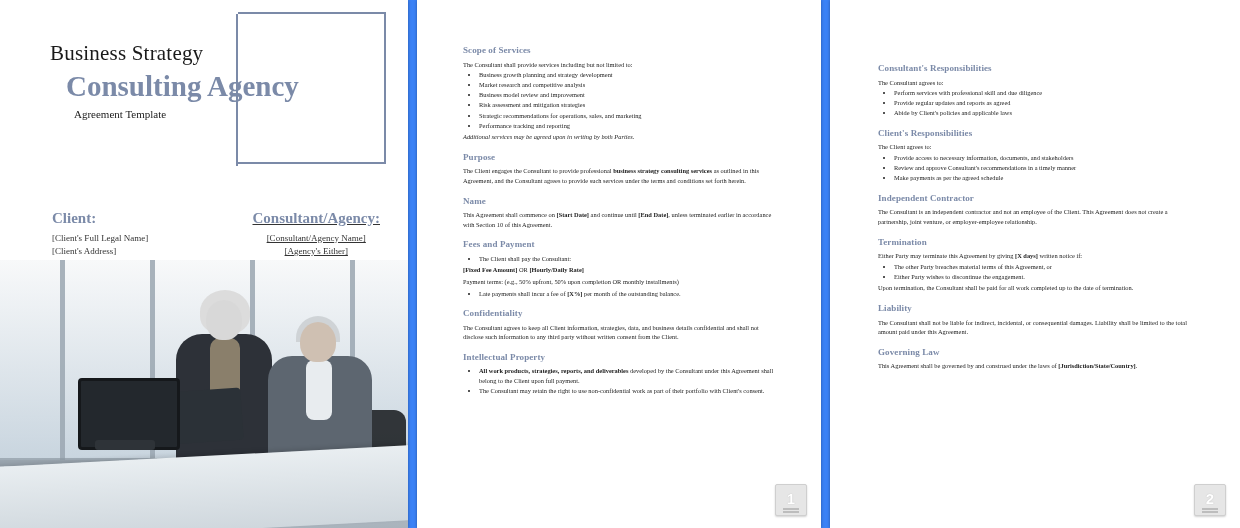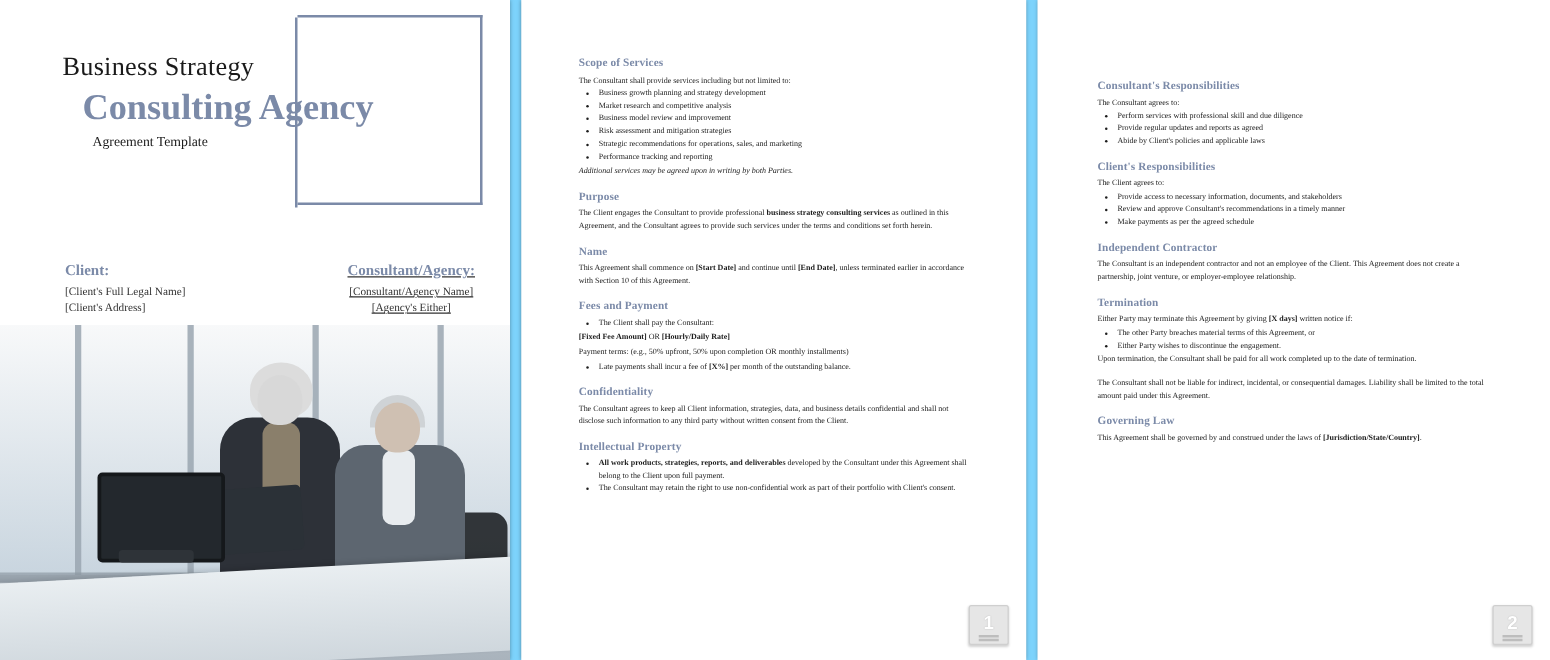--- a/index.html
+++ b/index.html
@@ -5,21 +5,21 @@
   html, body {
     margin: 0;
     padding: 0;
     background: #d8d8d8;
     font-family: "Liberation Serif", serif;
   }
   #stage {
     position: relative;
     width: 1240px;
     height: 528px;
-    background: #7dd3fc;
+    background: #3b82f6;
     overflow: hidden;
   }
   .page {
     position: absolute;
     top: 0;
     background: #ffffff;
     box-shadow: 0 0 3px rgba(0,0,0,0.35);
     overflow: hidden;
   }
   #page-1 { left: 0px;   width: 408px; height: 528px; }
@@ -89,21 +89,21 @@
     position: absolute;
     font-size: 9px;
     color: #333;
     line-height: 1.45;
   }
   .party.left  { left: 52px;  text-align: left; }
   .party.right { right: 28px; text-align: center; text-decoration: underline; }
   .party-head {
     color: #7b8aa8;
     font-weight: bold;
-    font-size: 12px;
+    font-size: 15px;
     margin-bottom: 2px;
   }
   .cover-photo {
     position: absolute;
     left: 0;
     top: 260px;
     width: 408px;
     height: 268px;
     overflow: hidden;
     background: linear-gradient(180deg, #cfd6dc 0%, #aeb9c4 100%);
@@ -389,20 +389,21 @@
         <h2 class="sec">Termination</h2>
         <p class="lead">Either Party may terminate this Agreement by giving <span class="bold">[X days]</span> written notice if:</p>
         <ul>
           <li>The other Party breaches material terms of this Agreement, or</li>
           <li>Either Party wishes to discontinue the engagement.</li>
         </ul>
         <p>Upon termination, the Consultant shall be paid for all work completed up to the date of termination.</p>
       </div>
 
       <div class="sec-block">
+        <h2 class="sec">Liability</h2>
         <p>The Consultant shall not be liable for indirect, incidental, or consequential damages. Liability shall be limited to the total amount paid under this Agreement.</p>
       </div>
 
       <div class="sec-block">
         <h2 class="sec">Governing Law</h2>
         <p>This Agreement shall be governed by and construed under the laws of <span class="bold">[Jurisdiction/State/Country]</span>.</p>
       </div>
 
     </div>
     <div class="page-badge">

